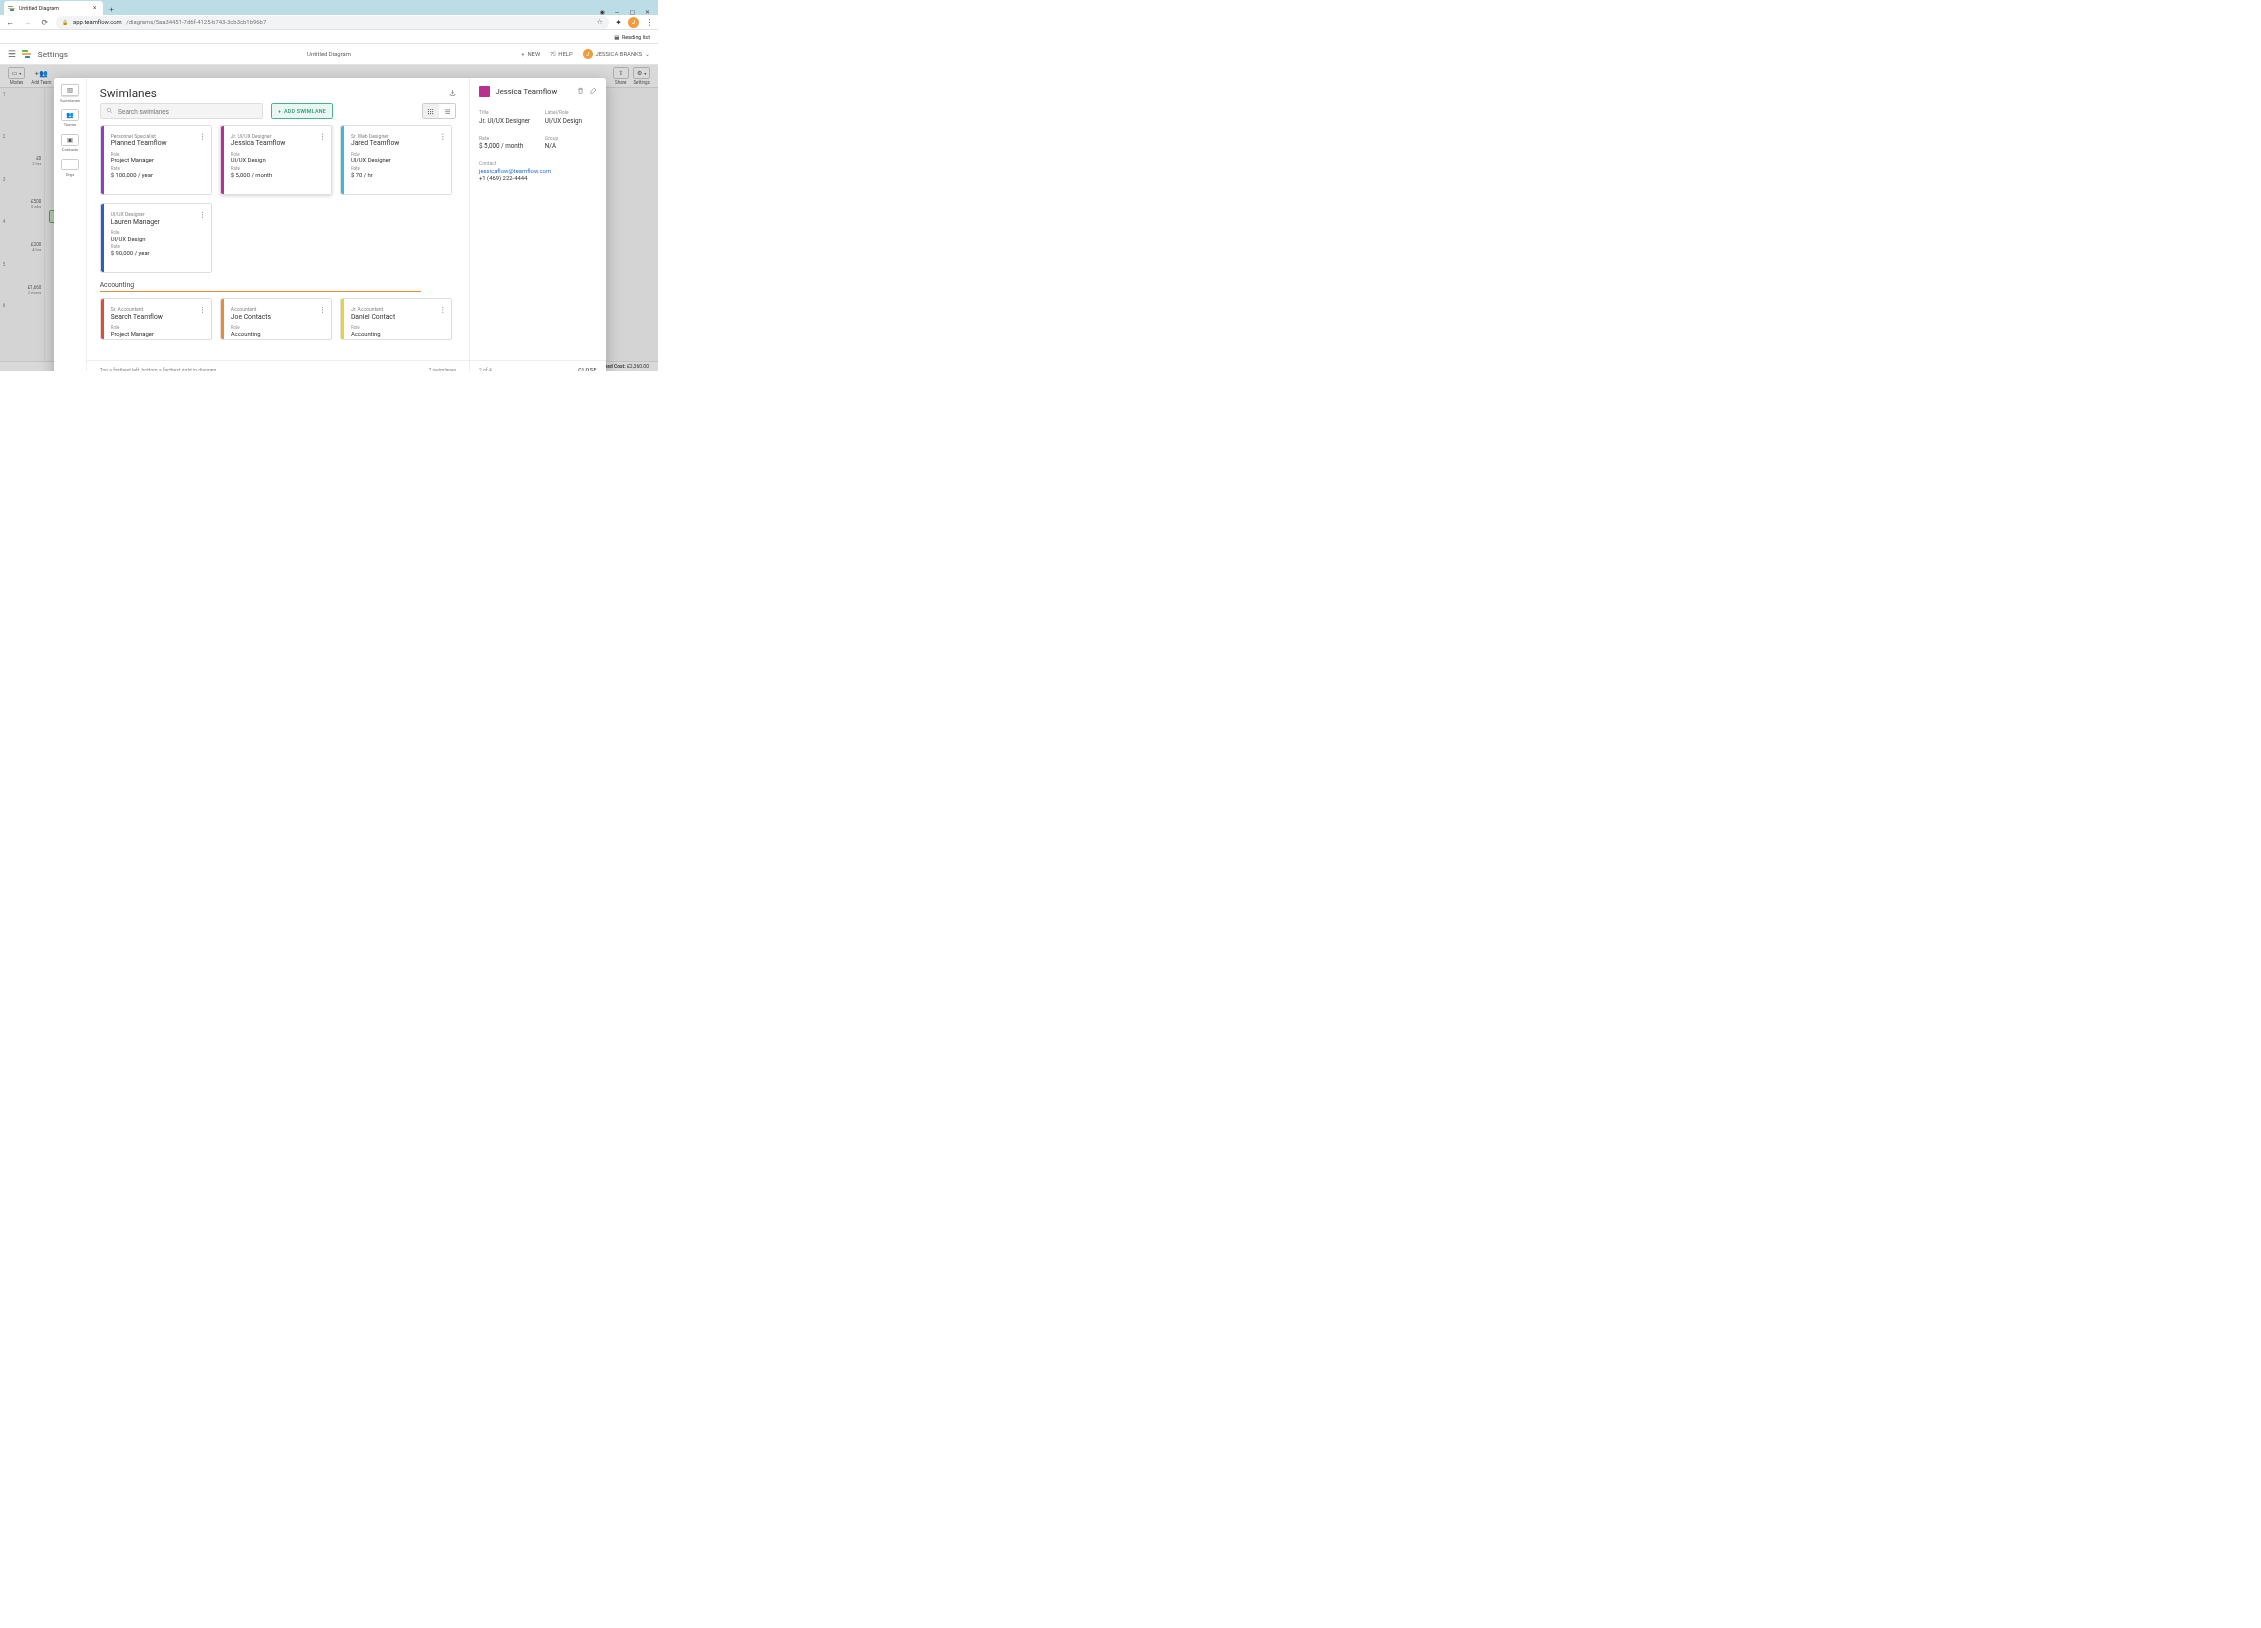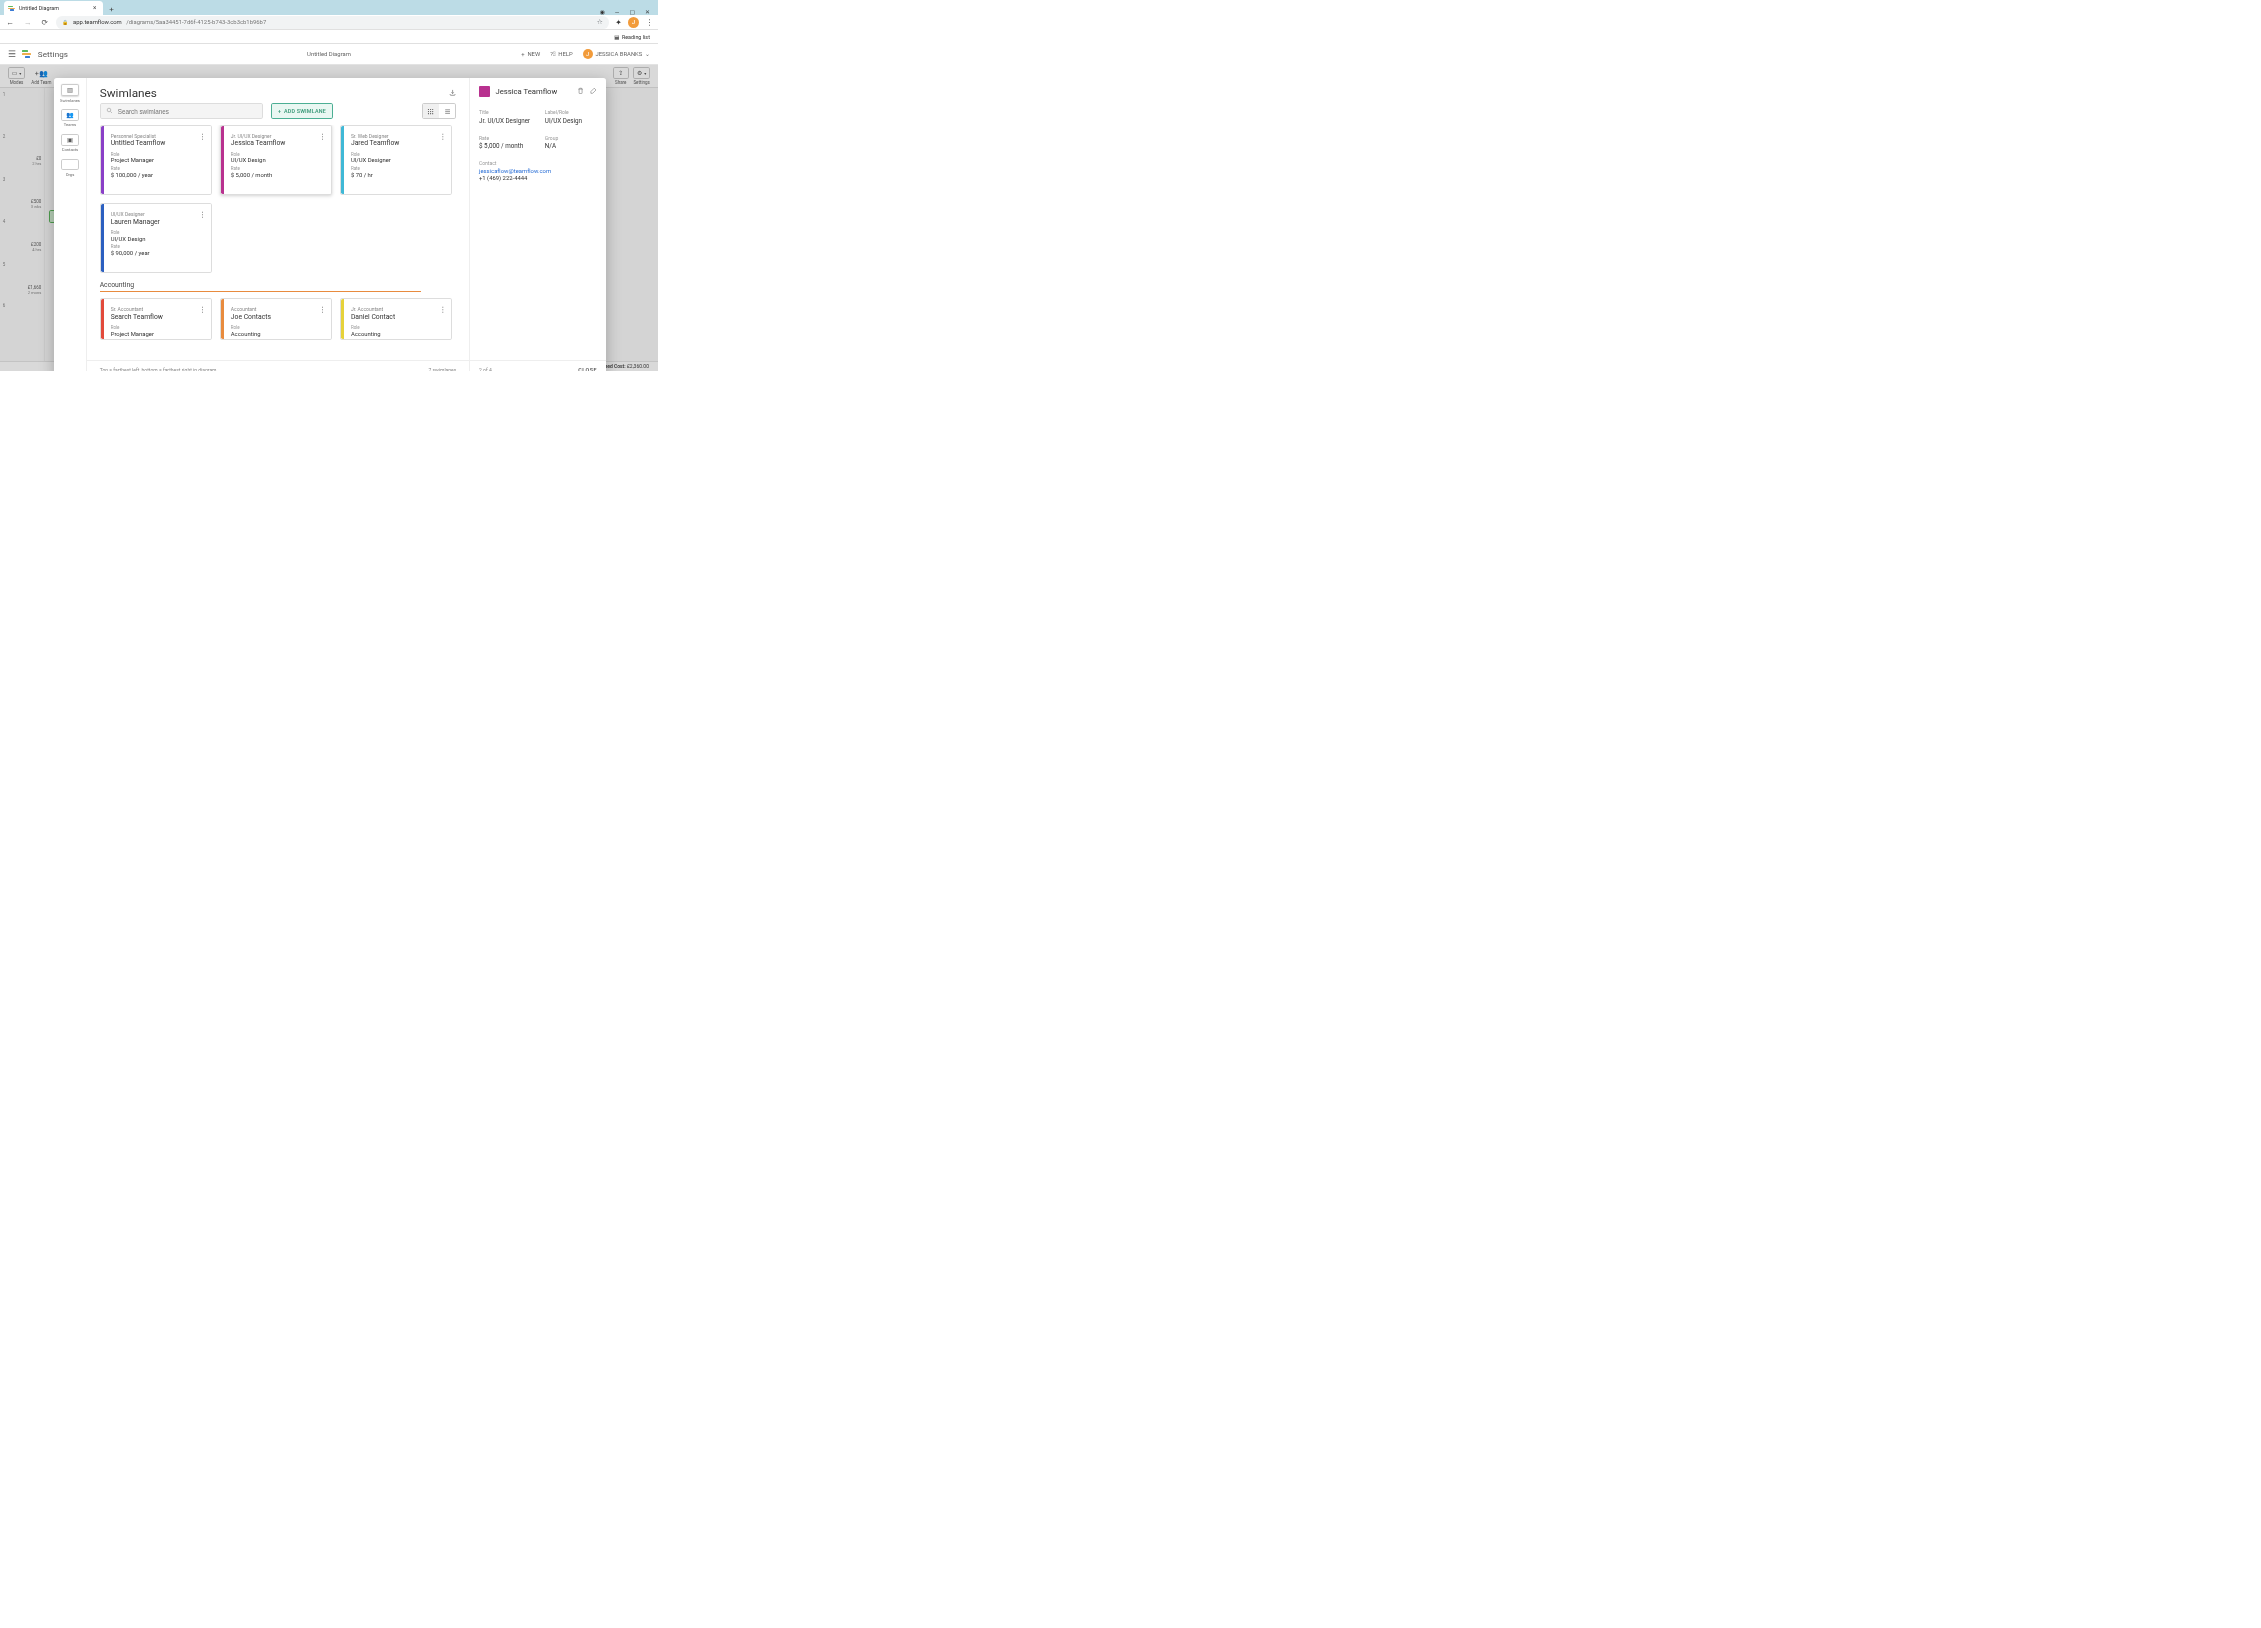--- a/index.html
+++ b/index.html
@@ -376,21 +376,21 @@
             </div>
           </div>
         </div>
 
         <div class="cards-scroll">
           <div class="cards-row" id="cards-row-1">
               <div class="card">
                 <div class="card-stripe" style="background:#8a3fc7"></div>
     <span class="card-menu">⋮</span>
     <div class="card-subtitle">Personnel Specialist</div>
-    <div class="card-name">Untitled Teamflow</div>
+    <div class="card-name">Planned Teamflow</div>
     <div class="card-label">Role</div>
     <div class="card-value">Project Manager</div>
                 <div class="card-label">Rate</div>
         <div class="card-value">$ 100,000 / year</div>
               </div>
               <div class="card selected">
                 <div class="card-stripe" style="background:#b8318f"></div>
     <span class="card-menu">⋮</span>
     <div class="card-subtitle">Jr. UI/UX Designer</div>
     <div class="card-name">Jessica Teamflow</div>

